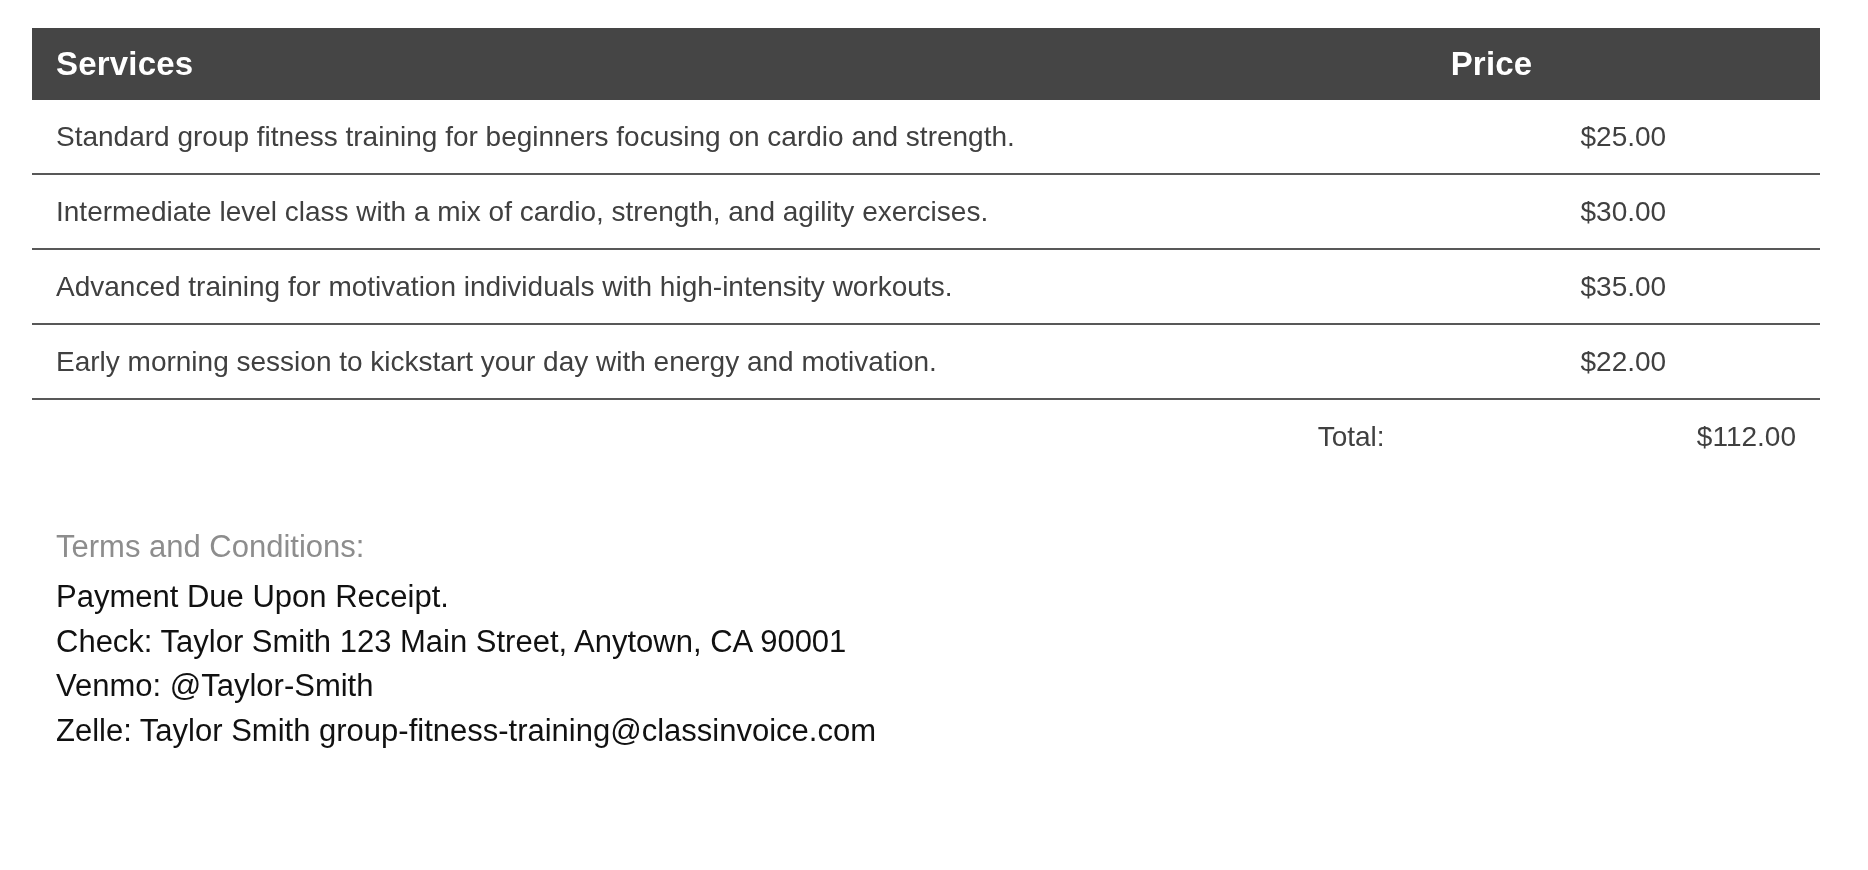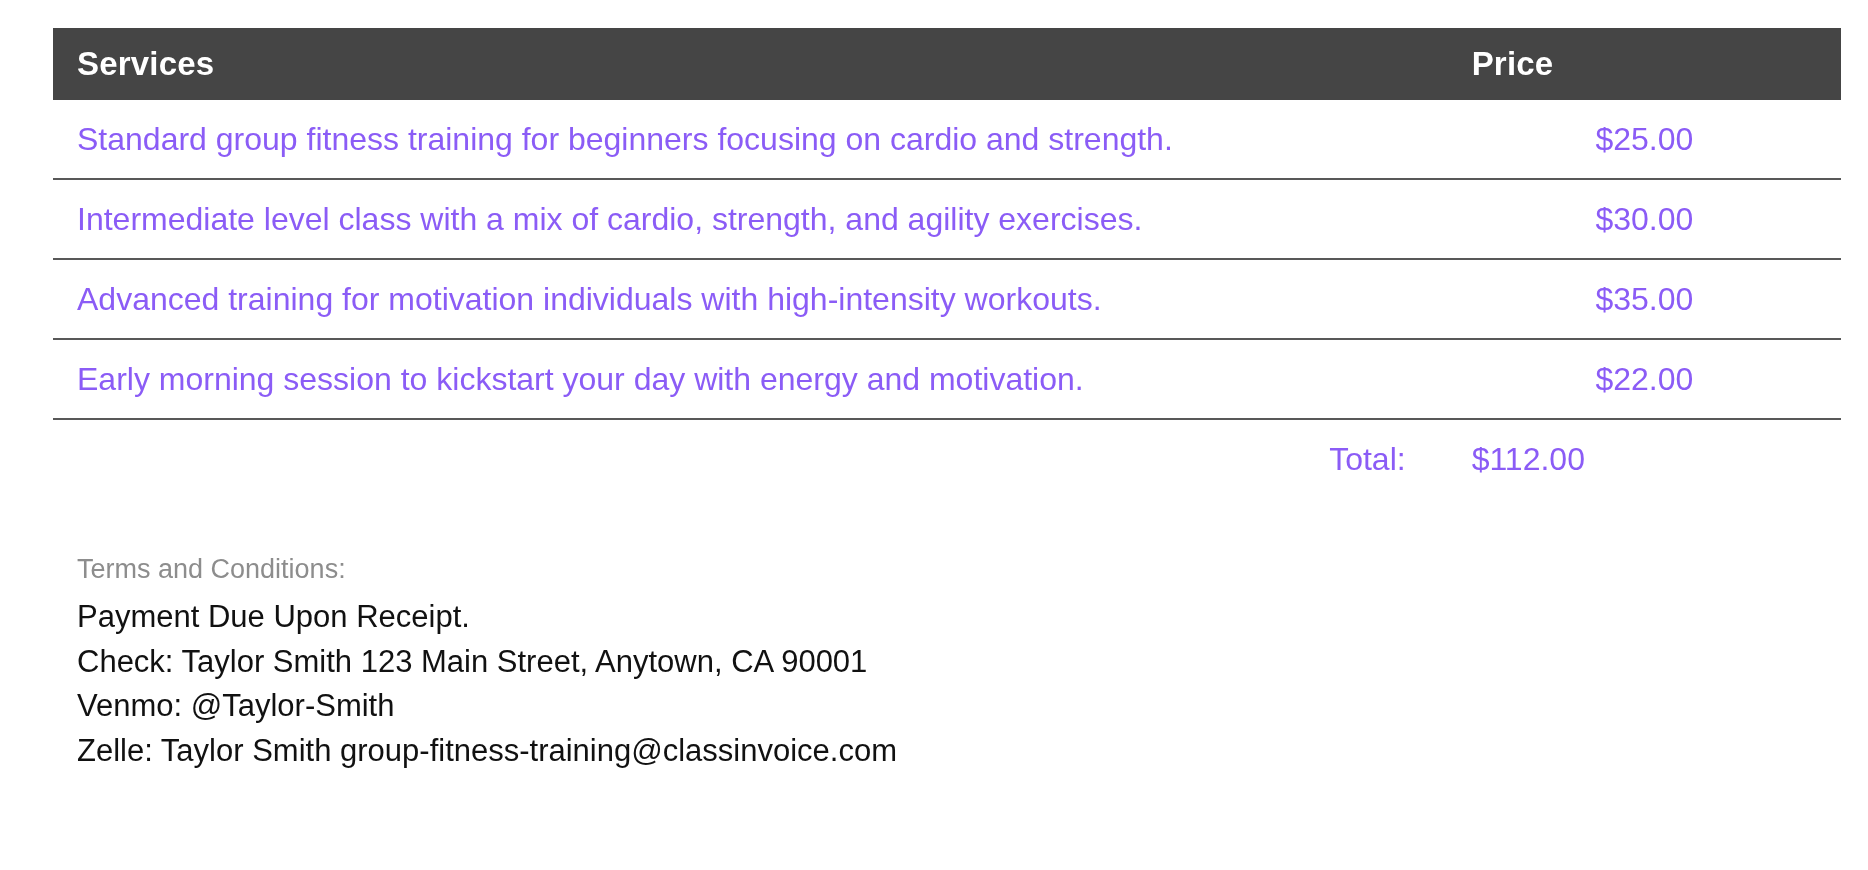--- a/index.html
+++ b/index.html
@@ -8,21 +8,21 @@
     padding: 0;
     width: 1868px;
     height: 870px;
     background: #ffffff;
     font-family: "Liberation Sans", sans-serif;
   }
   .page {
     width: 1868px;
     height: 870px;
     background: #ffffff;
-    padding: 28px 40px 0 53px;
+    padding: 28px 40px 0 32px;
     position: relative;
   }
   .invoice-table {
     width: 1788px;
     border-collapse: collapse;
     table-layout: fixed;
   }
   .invoice-table thead tr {
     background: #454545;
   }
@@ -34,22 +34,22 @@
     text-align: left;
     letter-spacing: 0.2px;
   }
   .invoice-table thead th.price-col {
     text-align: left;
   }
   .col-service { width: 78%; }
   .col-price { width: 22%; }
 
   .invoice-table tbody td {
-    font-size: 32px;
-    color: #8b5cf6;
+    font-size: 28px;
+    color: #404040;
     padding: 21px 24px 20px 24px;
     border-bottom: 2px solid #585858;
     vertical-align: middle;
     font-weight: 400;
   }
   .invoice-table tbody td.price-cell {
     text-align: center;
     white-space: nowrap;
   }
   .total-row td {
@@ -57,28 +57,28 @@
     font-weight: bold;
     font-size: 32px;
     padding-top: 20px;
     padding-bottom: 0;
   }
   .total-row td.total-label {
     text-align: right;
     padding-right: 42px;
   }
   .total-row td.total-value {
-    text-align: left;
+    text-align: right;
   }
   .terms {
     margin-top: 56px;
     padding-left: 24px;
   }
   .terms-heading {
-    font-size: 27px;
+    font-size: 31px;
     color: #8d8d8d;
     margin-bottom: 10px;
     font-weight: 400;
   }
   .terms-line {
     font-size: 31px;
     color: #111111;
     line-height: 1.44;
     font-weight: 400;
   }

